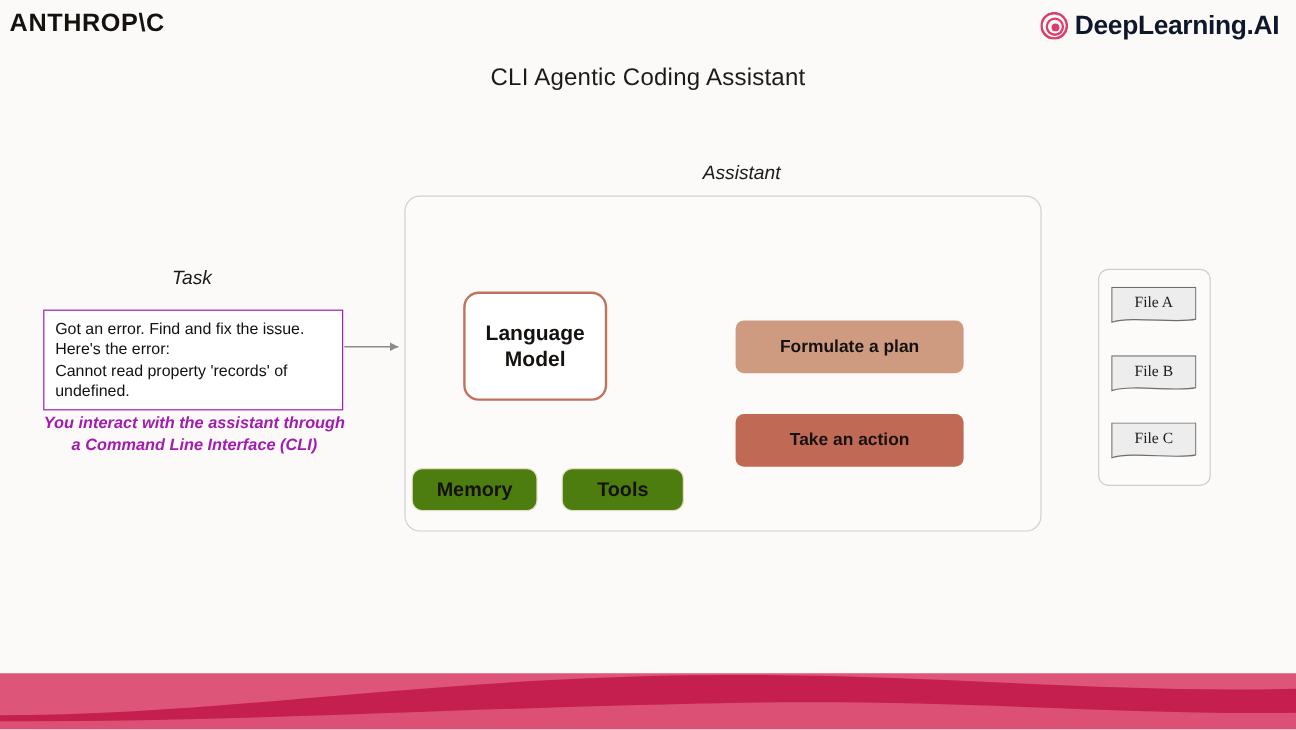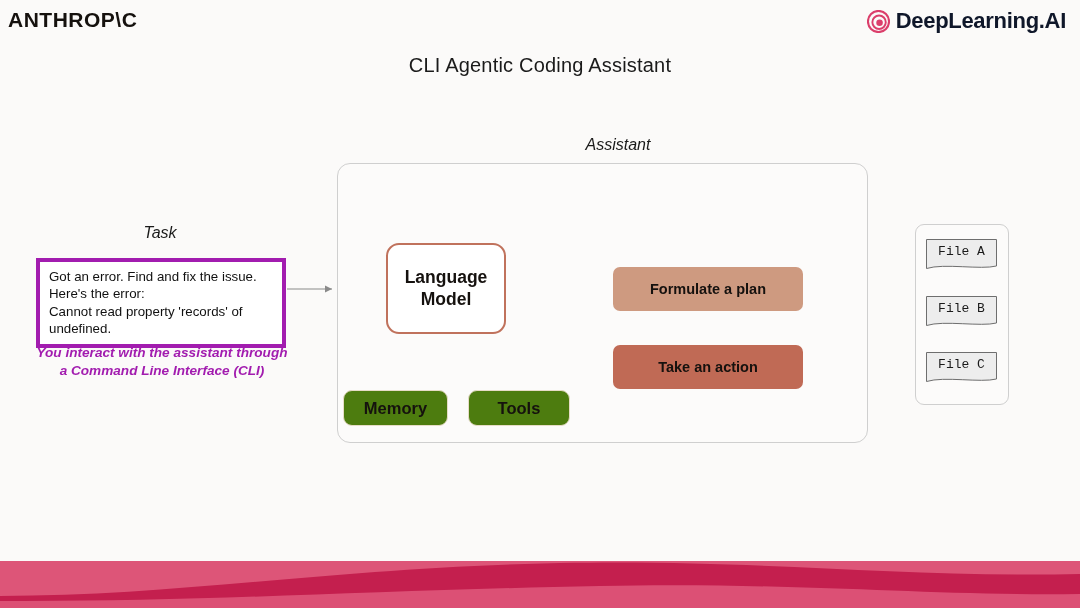--- a/index.html
+++ b/index.html
@@ -98,21 +98,21 @@
   }
 
   
   #task-box {
     position: absolute;
     left: 23px;
     top: 258px;
     width: 250px;
     padding: 6px 8px 7px 9px;
     background: #FFFFFF;
-    border: 4px solid #a21caf;
+    border: 1px solid #a21caf;
     font-size: 13.3px;
     line-height: 1.30;
     color: #111111;
   }
 
   #cli-note {
     position: absolute;
     left: 20px;
     top: 344px;
     width: 258px;
@@ -201,21 +201,21 @@
   #file-a { top: 239px; }
   #file-b { top: 296px; }
   #file-c { top: 352px; }
 
   .file-shape svg { display: block; width: 71px; height: 34px; }
   .file-label {
     position: absolute;
     left: 0; top: 5px;
     width: 71px;
     text-align: center;
-    font-family: Liberation Mono, monospace;
+    font-family: Liberation Serif, serif;
     font-size: 13px;
     color: #1A1A1A;
   }
 
   
   #bottom-wave {
     position: absolute;
     left: 0;
     bottom: 0;
     width: 1080px;

